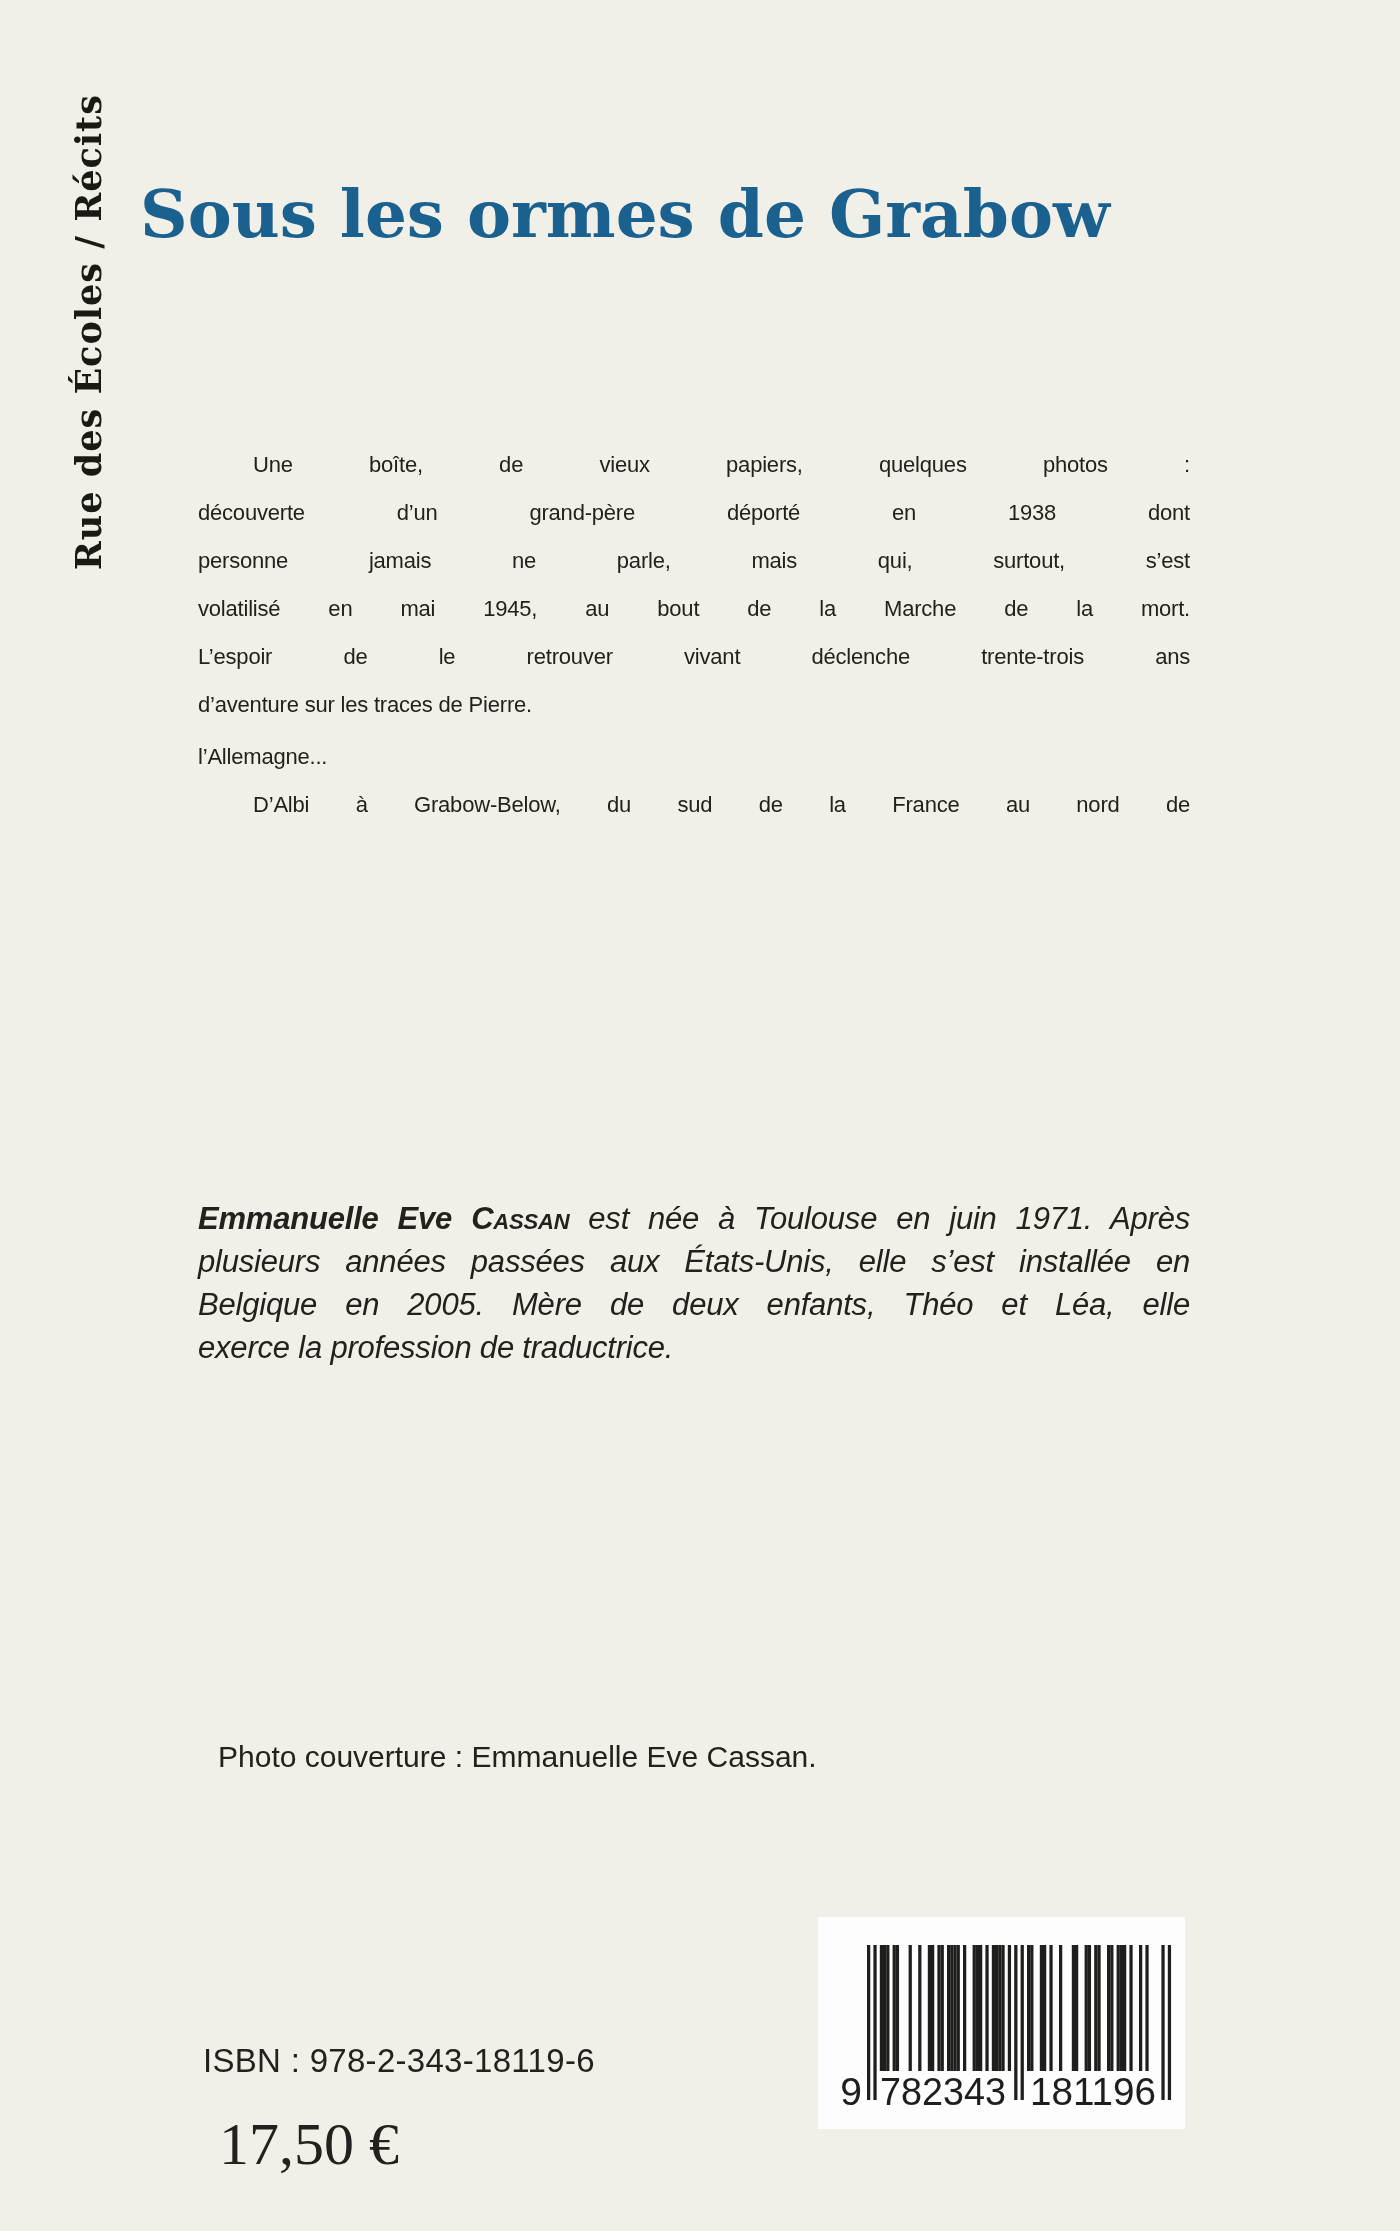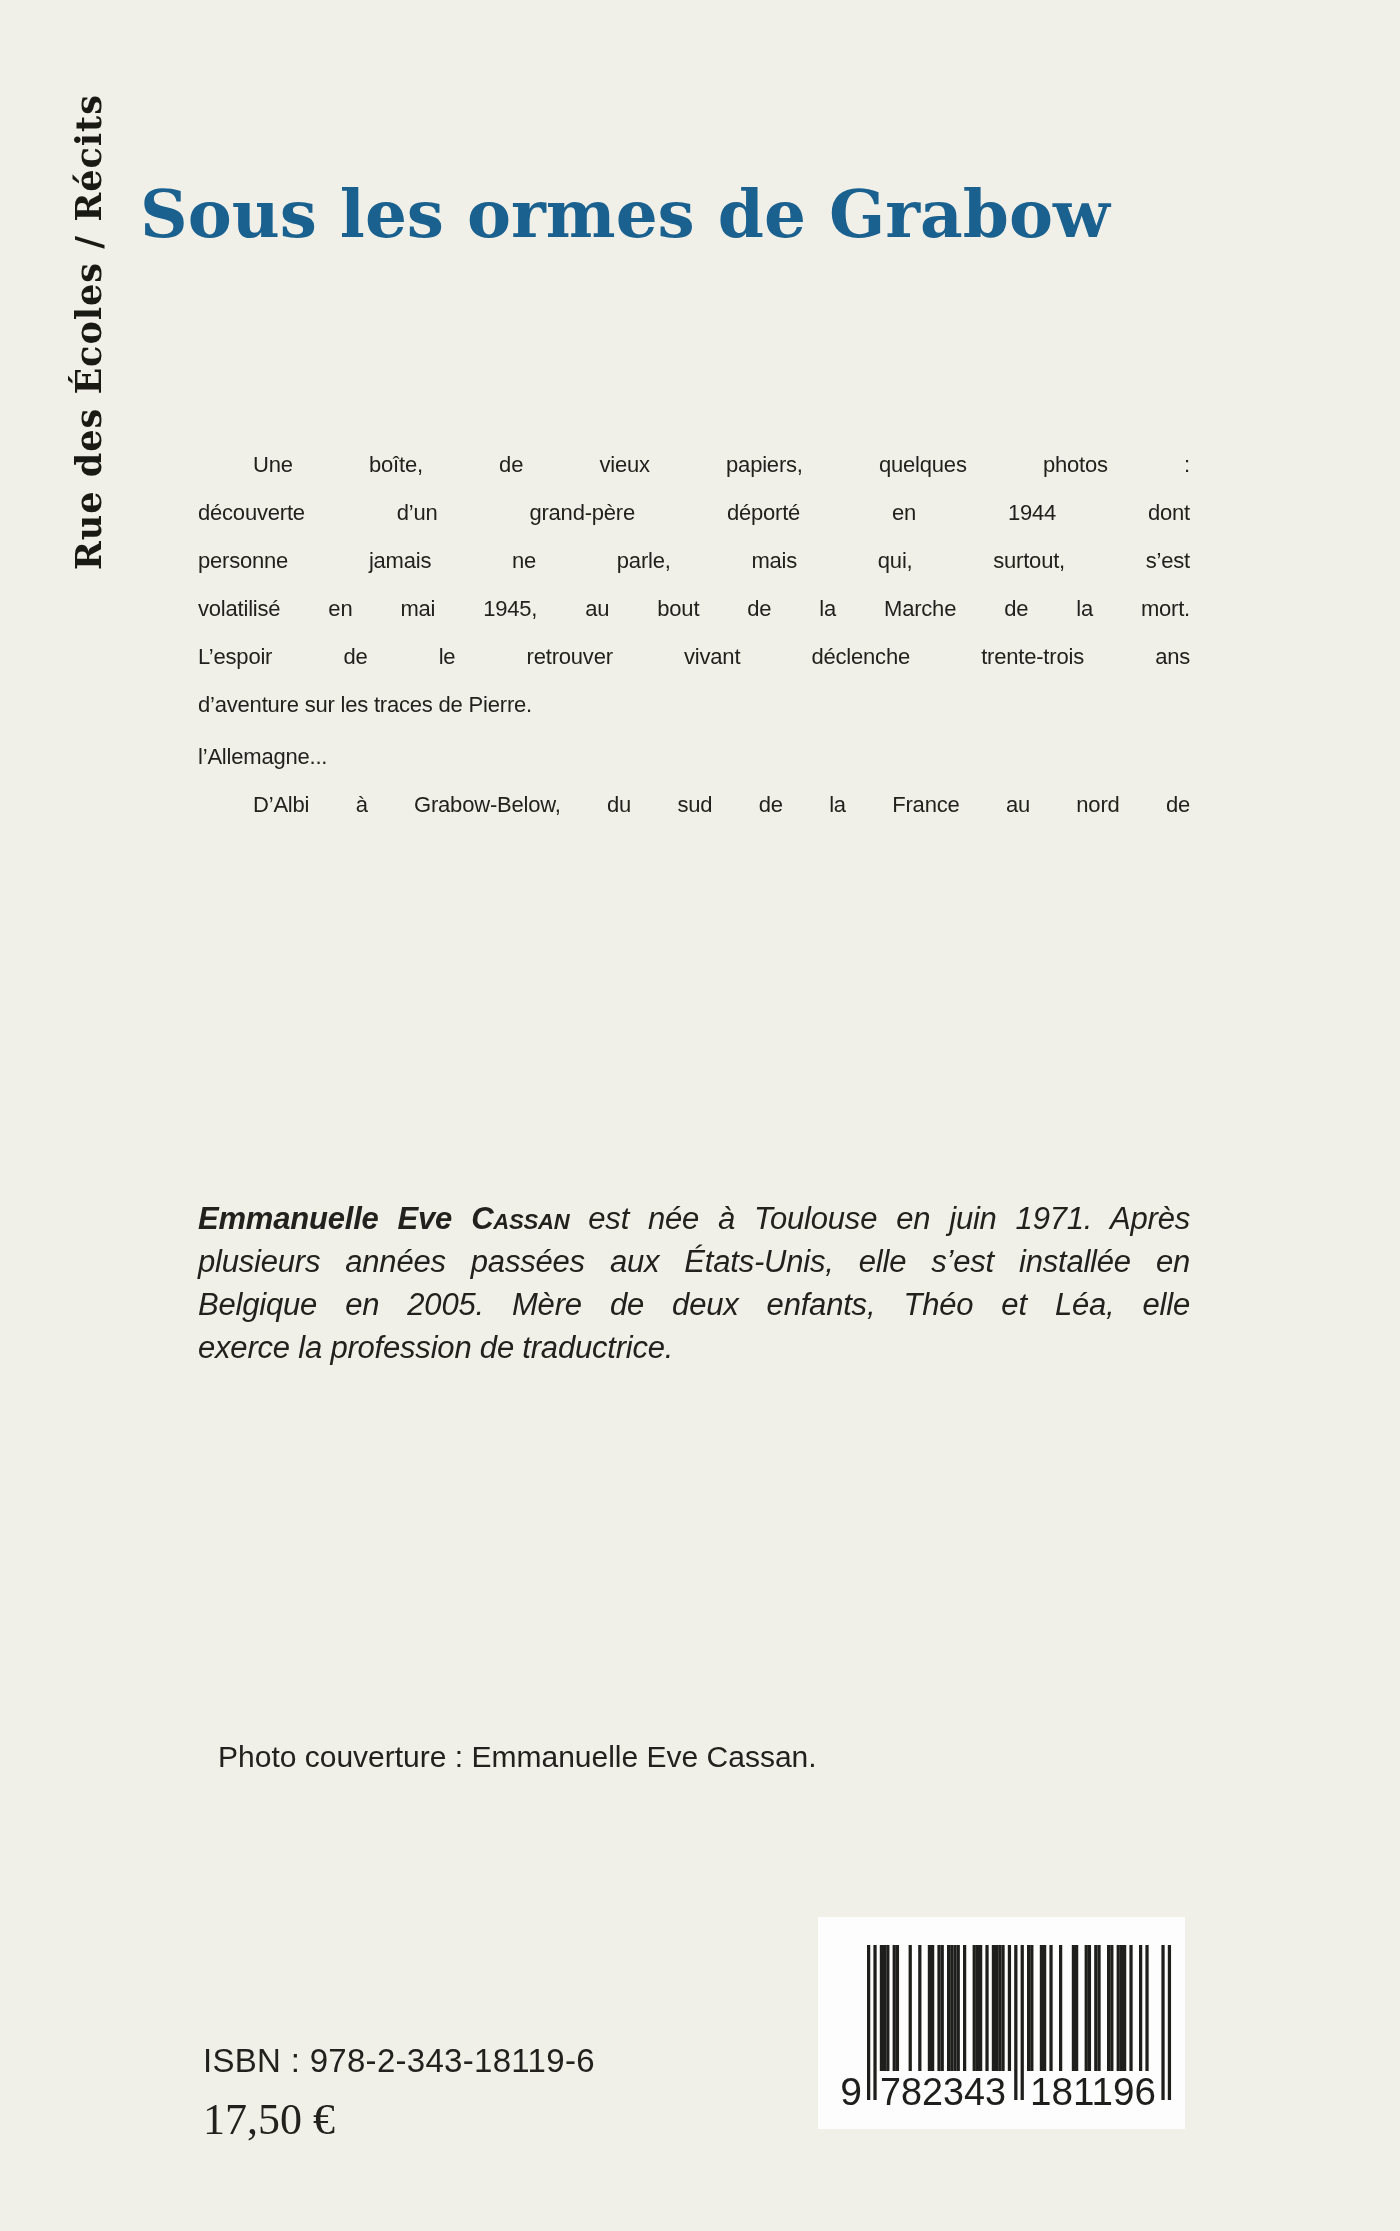--- a/index.html
+++ b/index.html
@@ -34,22 +34,22 @@
   .synopsis .para2{margin-top:4px;}
   .jline{text-align:justify;text-align-last:justify;white-space:normal;}
   .jline.last{text-align-last:left;}
   .jline.indent{padding-left:55px;}
   .bio{top:1197px;font-size:31px;line-height:43px;font-style:italic;letter-spacing:-0.2px;}
   .bio .author{font-weight:bold;}
   .bio .sc{font-variant:small-caps;}
   .credit{position:absolute;left:200px;top:1722px;margin:18px;font-size:30px;}
   .isbn{position:absolute;left:203px;top:2042px;margin:0;font-size:33px;letter-spacing:0.3px;}
   .price{
-    position:absolute;left:203px;top:2094px;margin:0;
-    font-family:"Liberation Serif",serif;font-size:44px;
+    position:absolute;left:203px;top:2094px;margin:16px;
+    font-family:"Liberation Serif",serif;font-size:60px;
   }
   .barcode-box{
     position:absolute;left:818px;top:1917px;width:367px;height:212px;
     background:var(--barcode-bg);
   }
   .barcode-box svg{position:absolute;left:0;top:0;display:block;}
   .barcode-box svg rect{fill:var(--bar-color);}
   .barcode-box svg text{
     font-family:"Liberation Sans",sans-serif;font-size:39px;fill:var(--bar-color);
   }
@@ -59,21 +59,21 @@
 
 <div class="page">
 
   <div class="spine">Rue des Écoles / Récits</div>
 
   <h1 class="title">Sous les ormes de Grabow</h1>
 
   <div class="textblock synopsis">
     <div class="para1">
         <div class="jline indent">Une boîte, de vieux papiers, quelques photos :</div>
-        <div class="jline">découverte d’un grand-père déporté en 1944 dont</div>
+        <div class="jline">découverte d’un grand-père déporté en 1938 dont</div>
         <div class="jline">personne jamais ne parle, mais qui, surtout, s’est</div>
         <div class="jline">volatilisé en mai 1945, au bout de la Marche de la mort.</div>
         <div class="jline">L’espoir de le retrouver vivant déclenche trente-trois ans</div>
         <div class="jline last">d’aventure sur les traces de Pierre.</div>
       </div>
     <div class="para2">
         <div class="jline last">l’Allemagne...</div>
         <div class="jline indent">D’Albi à Grabow-Below, du sud de la France au nord de</div>
       </div>
   </div>

